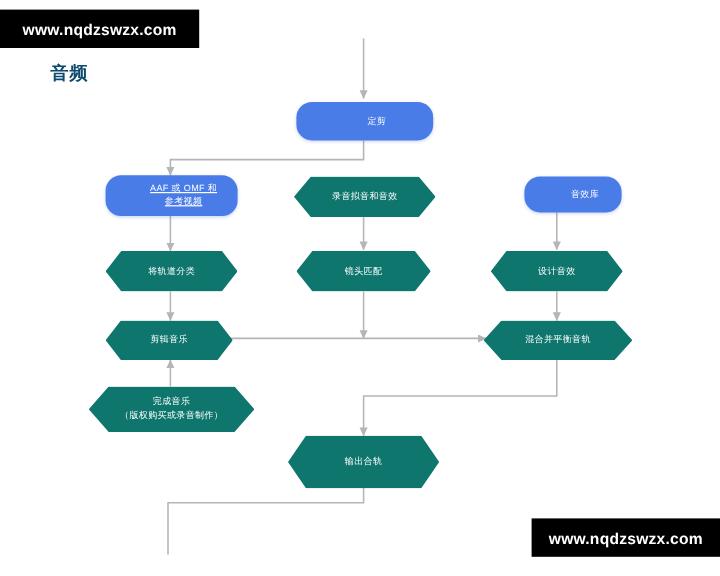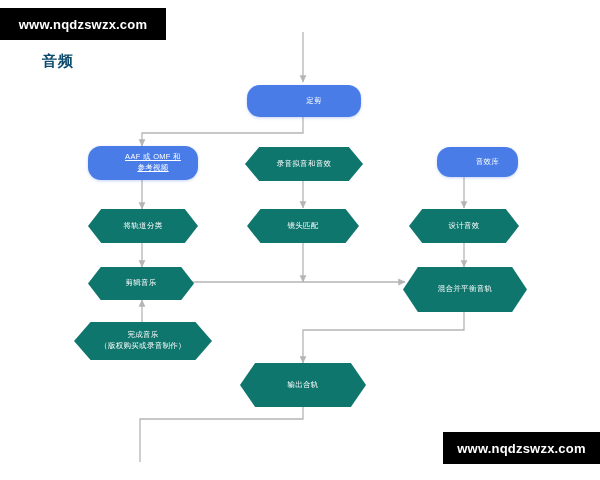--- a/index.html
+++ b/index.html
@@ -152,21 +152,21 @@
   </div>
 
   <div class="node hex" id="n-design" style="left:409px; top:209px; width:110px; height:34px;">
     <span class="label">设计音效</span>
   </div>
 
   <div class="node hex" id="n-editmusic" style="left:88px; top:267px; width:106px; height:33px;">
     <span class="label">剪辑音乐</span>
   </div>
 
-  <div class="node hex" id="n-mix" style="left:403px; top:267px; width:124px; height:45px;">
+  <div class="node hex" id="n-mix" style="left:403px; top:267px; width:124px; height:33px;">
     <span class="label">混合并平衡音轨</span>
   </div>
 
   <div class="node hex" id="n-finishmusic" style="left:74px; top:322px; width:138px; height:38px;">
     <span class="label">
       <span>完成音乐</span>
       <span class="l2">（版权购买或录音制作）</span>
     </span>
   </div>
 

